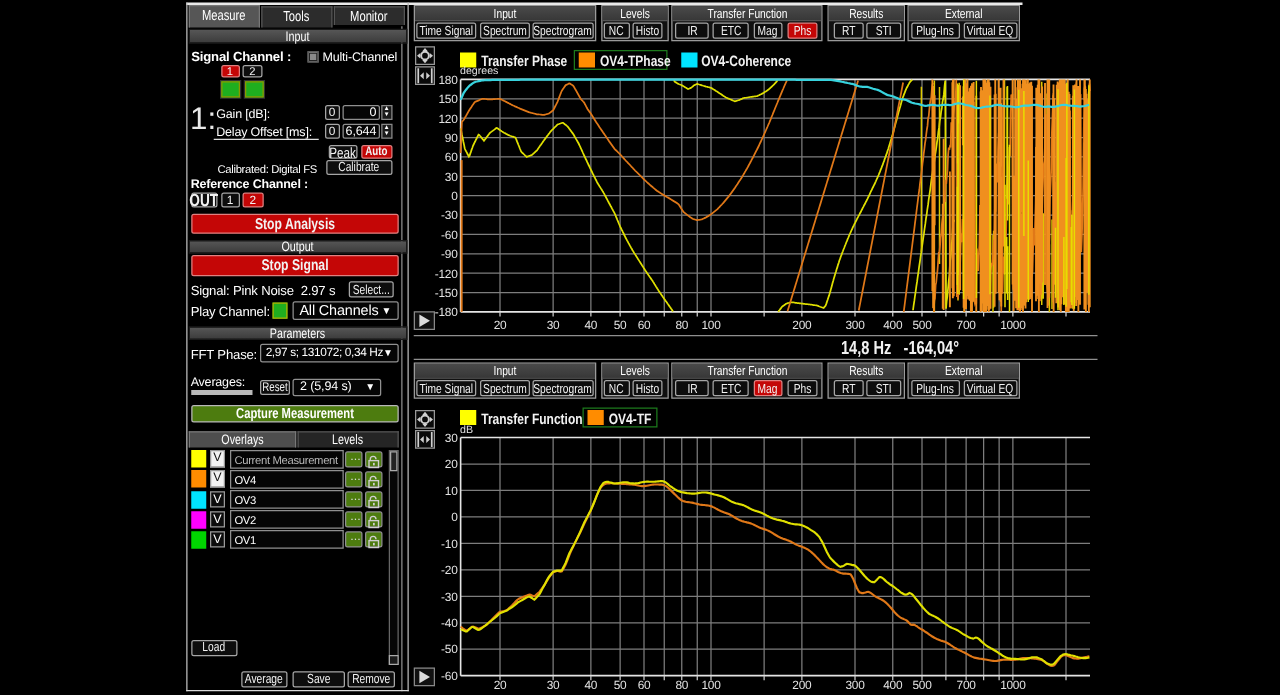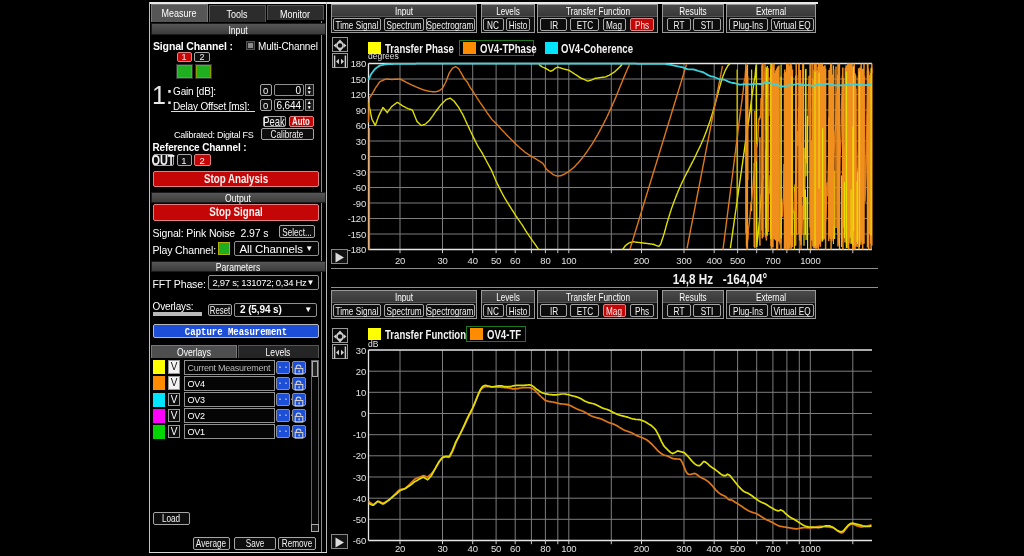--- a/index.html
+++ b/index.html
@@ -1,19 +1,19 @@
 <!DOCTYPE html>
 <html><head><meta charset="utf-8"><style>
 *{margin:0;padding:0;box-sizing:border-box;}
 html,body{width:1024px;height:556px;background:#000;overflow:hidden;}
 body{font-family:"Liberation Sans",sans-serif;color:#f2f2f2;position:relative;filter:blur(0.28px);}
 .abs{position:absolute;}
 .hdr{background:linear-gradient(#565656,#3c3c3c);border:1px solid #1a1a1a;color:#fff;text-align:center;font-size:10.5px;line-height:11px;}
 .btn{background:#0d0d0d;border:1px solid #a6a6a6;border-radius:2px;color:#f2f2f2;text-align:center;font-size:10.5px;letter-spacing:0;white-space:nowrap;}
-.btn2{background:#1d4ed8;border:1px solid #8f8f8f;border-radius:2px;color:#fff;text-align:left;font-family:Liberation Mono, monospace;}
+.btn2{background:#4d7c0f;border:1px solid #8f8f8f;border-radius:2px;color:#fff;text-align:right;}
 .red{background:#c40606;border-color:#e08080;}
 .grp{border:1px solid #9a9a9a;background:#101010;}
 .grph{background:linear-gradient(#4a4a4a,#383838);color:#fff;font-size:9px;letter-spacing:-0.25px;line-height:12px;text-align:center;border-bottom:1px solid #555;white-space:nowrap;overflow:hidden;}
 .lbl{font-size:10.5px;color:#fff;white-space:nowrap;letter-spacing:-0.15px;}
 .fld{background:#050505;border:1px solid #909090;border-radius:2px;color:#fff;font-size:10px;white-space:nowrap;overflow:hidden;letter-spacing:-0.1px;}
 .tb{font-size:10.5px;line-height:13px;color:#fff;white-space:nowrap;}
 .cx{position:absolute;left:50%;top:0;transform:translateX(-50%) scaleX(0.78);white-space:nowrap;line-height:inherit;}
 .cxl{display:inline-block;transform:scaleX(0.8);transform-origin:left;white-space:nowrap;}
 </style></head><body>
 <div class="abs" style="left:149px;top:2px;width:669px;height:1.6px;background:#e9e9e9;"></div>
@@ -80,26 +80,26 @@
     <span class="cx">Select...</span>
   </div>
 <div class="abs lbl" style="left:152.5px;top:244px;font-size:10.5px;">Play Channel:</div>
 <div class="abs" style="left:217.5px;top:241.5px;width:12px;height:13px;background:#1fae1f;border:1px solid #b0b000;"></div>
 <div class="abs fld" style="left:233.5px;top:240.5px;width:85.5px;height:15px;line-height:14px;padding-left:5px;font-size:11.5px;">All Channels<span style="position:absolute;right:5px;top:0;font-size:8px;">▼</span></div>
 <div class="abs hdr" style="left:150.5px;top:260.5px;width:175px;height:11.5px;font-size:11px;line-height:11px;">
     <span class="cx">Parameters</span>
   </div>
 <div class="abs lbl" style="left:152.5px;top:278px;font-size:10.5px;">FFT Phase:</div>
 <div class="abs fld" style="left:207.5px;top:275px;width:111.5px;height:15px;line-height:14px;padding-left:4px;font-size:9.5px;letter-spacing:-0.3px;">2,97 s; 131072; 0,34 Hz<span style="position:absolute;right:4px;top:0;font-size:8px;">▼</span></div>
-<div class="abs lbl" style="left:152.5px;top:300.5px;font-size:10px;">Overlays:</div>
+<div class="abs lbl" style="left:152.5px;top:300.5px;font-size:10px;">Averages:</div>
 <div class="abs" style="left:153px;top:311.5px;width:48.5px;height:4px;background:#b9b9b9;"></div>
 <div class="abs btn" style="left:207.5px;top:303.5px;width:24px;height:12.5px;line-height:11.5px;font-size:10px;text-align:center;">
     <span class="cx">Reset</span>
   </div>
-<div class="abs fld" style="left:234px;top:303px;width:83px;height:13.5px;line-height:12.5px;padding-left:5px;font-weight:bold;">2 (5,94 s)<span style="position:absolute;right:4px;top:0;font-size:8px;">▼</span></div>
+<div class="abs fld" style="left:234px;top:303px;width:71px;height:13.5px;line-height:12.5px;padding-left:5px;">2 (5,94 s)<span style="position:absolute;right:4px;top:0;font-size:8px;">▼</span></div>
 <div class="abs btn2" style="left:152.5px;top:323.5px;width:166px;height:14.5px;line-height:13.5px;font-weight:bold;font-size:11.5px;border-color:#b8b8b8;">
     <span class="cx">Capture Measurement</span>
   </div>
 <div class="abs tb" style="left:150.5px;top:344.5px;width:86px;height:13.5px;background:#4e4e4e;border:1px solid #777;border-bottom:none;line-height:13px;font-size:11px;">
     <span class="cx">Overlays</span>
   </div>
 <div class="abs tb" style="left:237.5px;top:345px;width:81px;height:13px;background:#252525;border:1px solid #555;border-bottom:none;line-height:12px;font-size:11px;">
     <span class="cx">Levels</span>
   </div>
 <div class="abs" style="left:152.5px;top:360.3px;width:12px;height:14px;background:#ffff00;"></div>

